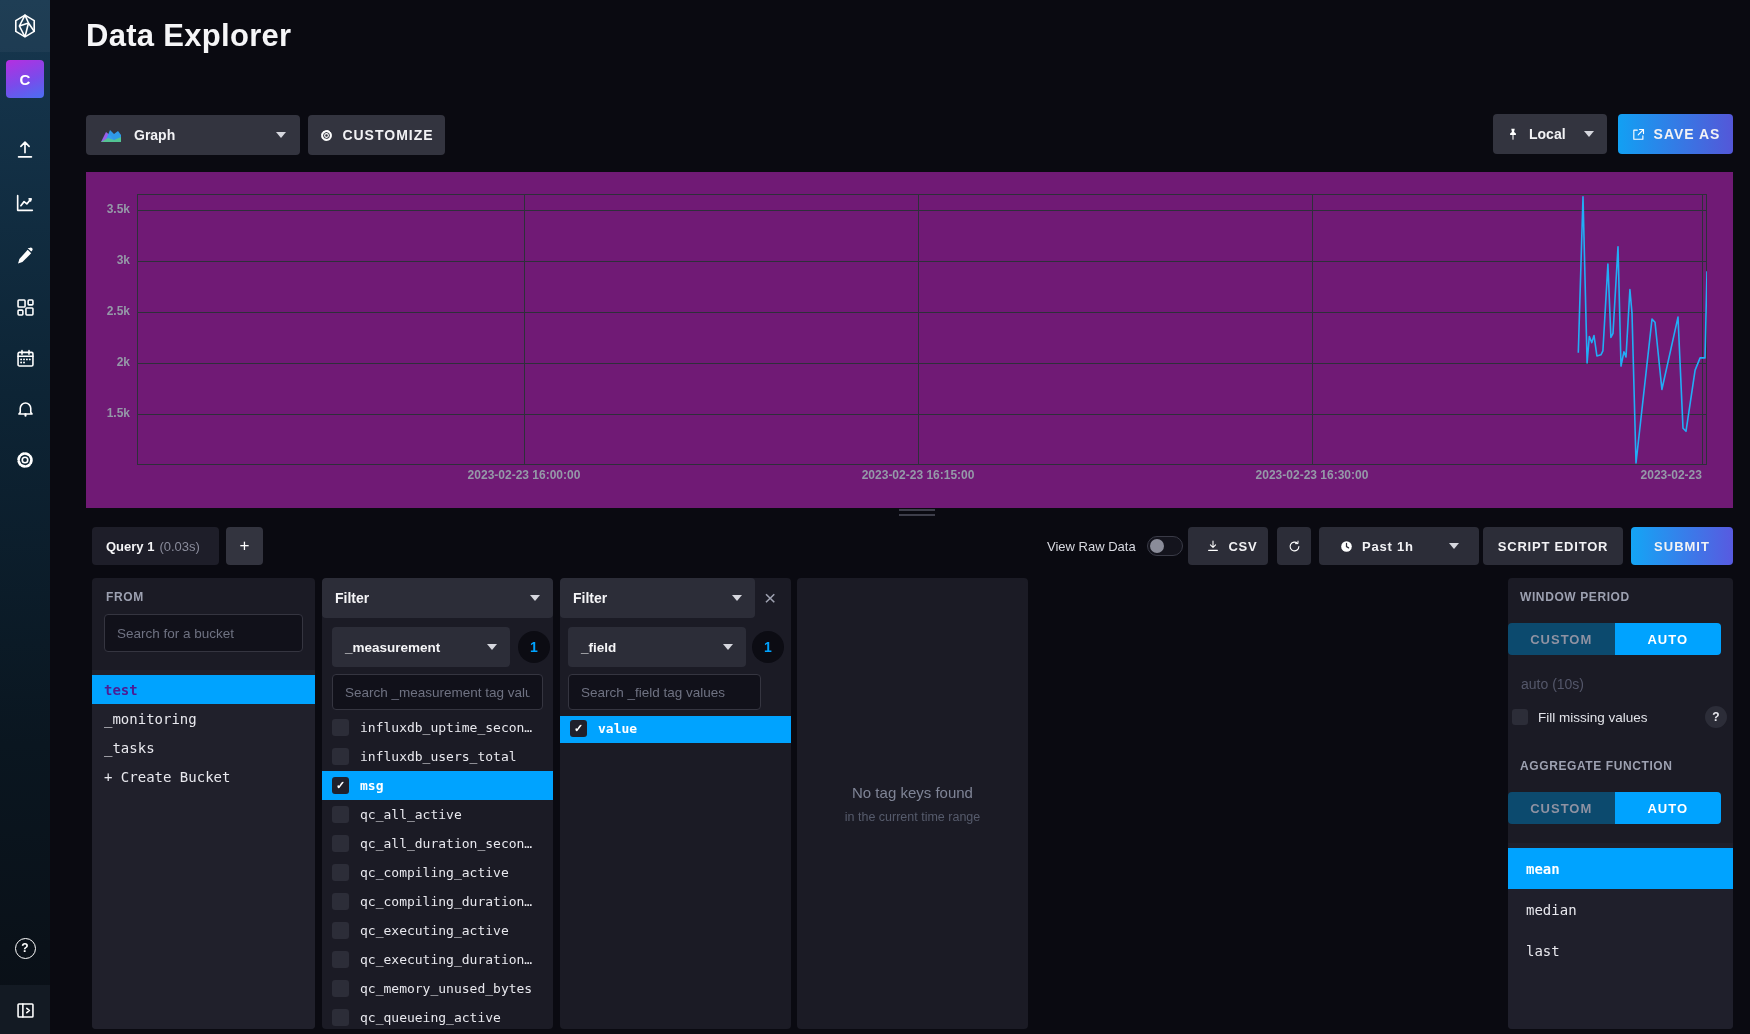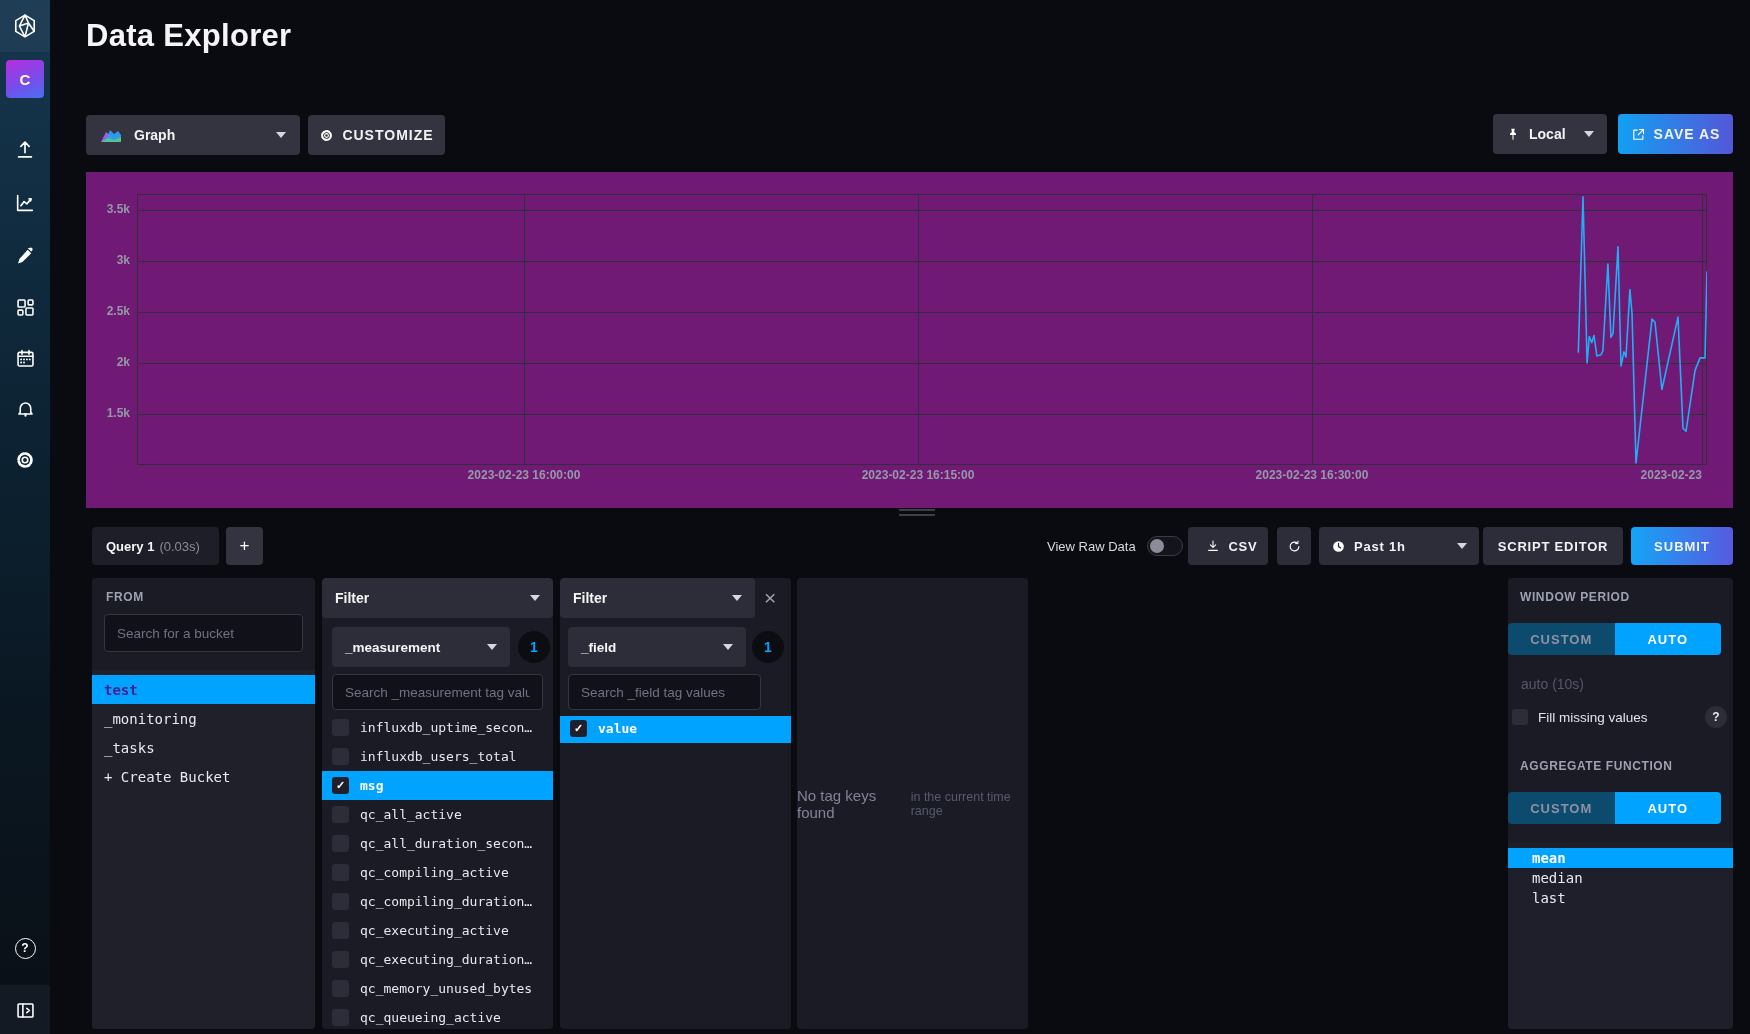--- a/index.html
+++ b/index.html
@@ -53,21 +53,21 @@
     display:flex; align-items:center; justify-content:center; font-size:17px; color:#fff; cursor:pointer; }
   .rawlabel { position:absolute; left:1047px; top:539px; font-size:13px; color:#d8d9e0; cursor:default; }
   .toggle { position:absolute; left:1147px; top:536px; width:36px; height:20px; background:#14141d;
     border:1px solid #3a3b47; border-radius:10px; cursor:pointer; }
   .toggle .knob { position:absolute; left:2px; top:2px; width:14px; height:14px; border-radius:50%; background:#8a8c99; }
   .bar-btn { position:absolute; top:527px; height:38px; background:#2c2d38; border-radius:4px; display:flex;
     align-items:center; justify-content:center; gap:8px; font-size:13px; font-weight:bold; letter-spacing:.8px;
     color:#f2f2f5; cursor:pointer; }
   .csv-btn { left:1188px; width:80px;padding-left:8px; }
   .refresh-btn { left:1277px; width:34px; }
-  .range-btn { left:1319px; width:160px; padding:0 12px; justify-content:flex-start; }
+  .range-btn { left:1319px; width:160px; padding:0 20px; justify-content:flex-start; }
   .range-btn .caret { margin-left:auto; }
   .script-btn { left:1483px; width:140px; }
   .submit-btn { left:1631px; width:102px; background:linear-gradient(90deg,#14a5f5,#585ae0); letter-spacing:1px; }
 
   
   .card { position:absolute; top:578px; height:451px; background:#1b1b25; border-radius:4px; overflow:hidden; }
   .card-label { position:absolute; left:14px; top:12px; font-size:12px; font-weight:bold; letter-spacing:.6px; color:#9da1b1; }
   .search-input { position:absolute; background:#11111a; border:1px solid #353540; border-radius:4px;
     color:#e8e8ee; font-size:13.5px; padding:0 12px; outline:none; }
   .search-input::placeholder { color:#6f7282; }
@@ -87,37 +87,37 @@
 
   .check-list { position:absolute; left:0; top:138px; width:100%; bottom:0; overflow:hidden; }
   .check-row { height:29px; display:flex; align-items:center; padding-left:10px; cursor:pointer; }
   .check-row .cbx { width:17px; height:17px; border-radius:3px; background:#2c2d38; margin-right:11px; flex:none;
     display:flex; align-items:center; justify-content:center; font-size:11px; font-weight:bold; color:#fff; }
   .check-row .lbl { font-family:"DejaVu Sans Mono", monospace; font-size:13px; color:#e8e8ee; white-space:nowrap; }
   .check-row.sel { background:#00A3FF; }
   .check-row.sel .cbx { background:#20202b; }
   .check-row.sel .lbl { font-weight:bold; color:#fff; }
 
-  .empty-card { display:flex; flex-direction:row; align-items:center; justify-content:center; gap:9px; }
+  .empty-card { display:flex; flex-direction:column; align-items:center; justify-content:center; gap:9px; }
   .empty-t1 { font-size:15px; color:#7f8496; }
   .empty-t2 { font-size:12.5px; color:#565b6c; }
 
   .seg { position:absolute; left:0; width:213px; height:32px; display:flex; border-radius:4px; overflow:hidden; cursor:pointer; }
   .seg .seg-l { flex:1; background:#0c4a6e; color:#8f92a2; display:flex; align-items:center; justify-content:center;
     font-size:13px; font-weight:bold; letter-spacing:1px; }
   .seg .seg-r { flex:1; background:#00A3FF; color:#fff; display:flex; align-items:center; justify-content:center;
     font-size:13px; font-weight:bold; letter-spacing:1px; }
   .hint { position:absolute; left:13px; font-size:14px; color:#54576a; }
   .fill-row { position:absolute; left:4px; display:flex; align-items:center; gap:10px; }
   .fill-row .cbx2 { width:16px; height:16px; border-radius:3px; background:#2c2d38; }
   .fill-row .flabel { font-size:13.5px; color:#e2e3e9; }
   .qmark { position:absolute; width:22px; height:22px; border-radius:50%; background:#2c2d38; display:flex;
     align-items:center; justify-content:center; font-size:12px; font-weight:bold; color:#e8e8ee; cursor:pointer; }
   .agg-list { position:absolute; left:0; top:265px; width:100%; bottom:0; background:#1f1f2b; padding-top:5px; }
-  .agg-row { height:20px; display:flex; align-items:center; padding-left:24px; font-size:14px;
+  .agg-row { height:41px; display:flex; align-items:center; padding-left:18px; font-size:14px;
     font-family:"DejaVu Sans Mono", monospace; color:#e8e8ee; cursor:pointer; }
   .agg-row.sel { background:#00A3FF; font-weight:bold; color:#fff; }
 </style>
 </head>
 <body>
 
 <div class="root">
 
   <div class="sidebar">
     <div class="logo-cell">

